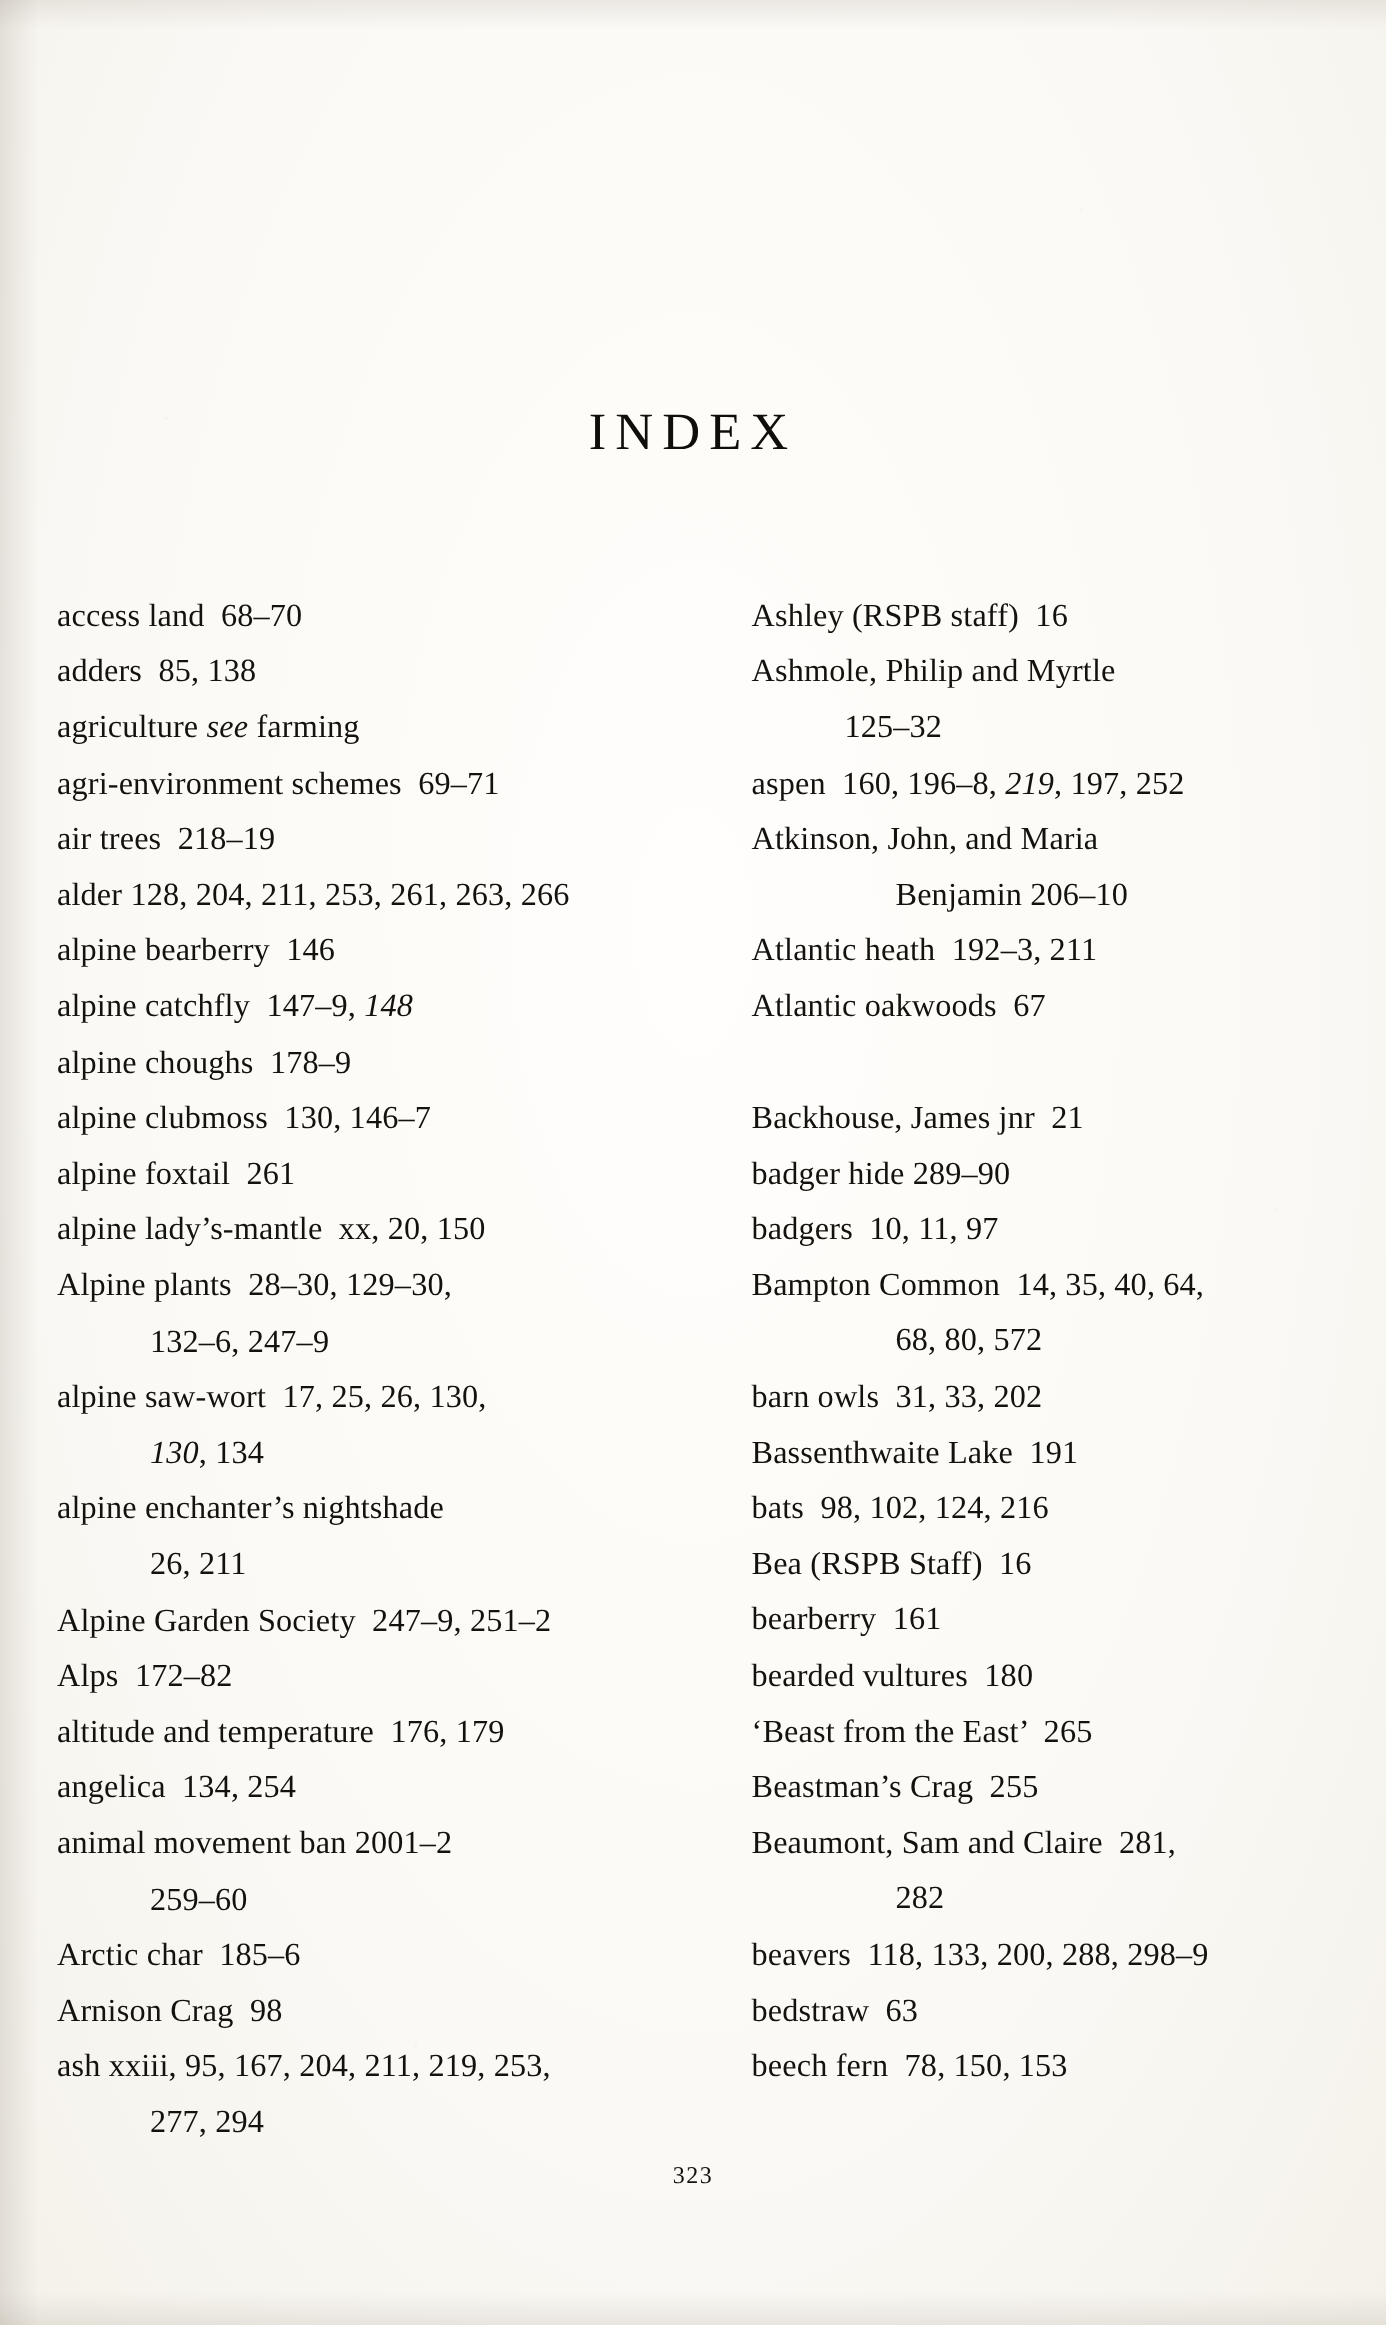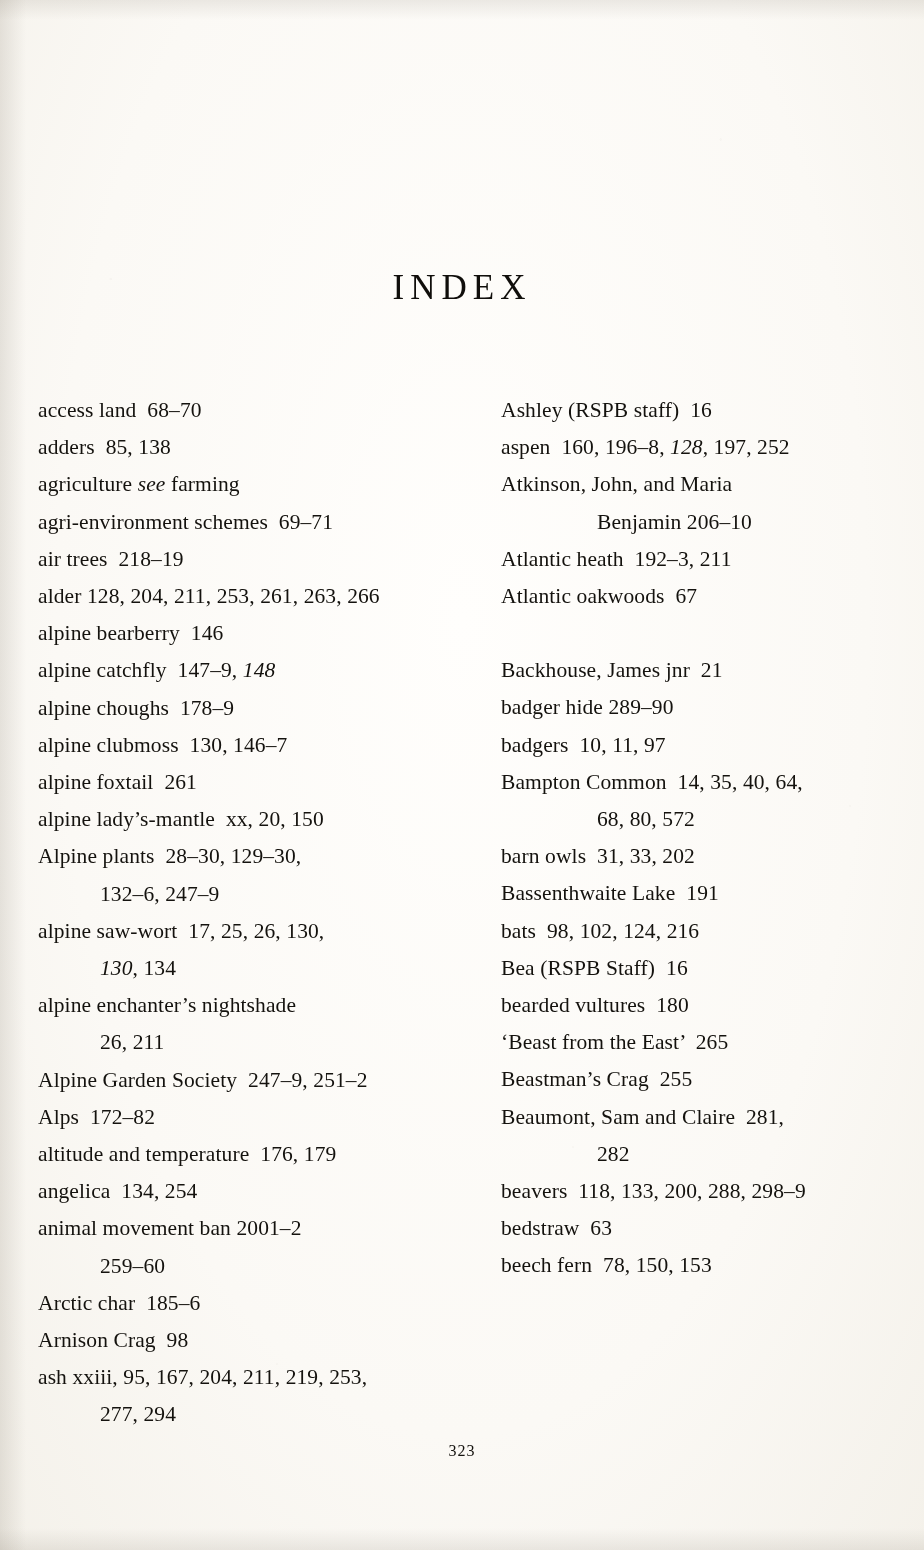--- a/index.html
+++ b/index.html
@@ -143,33 +143,35 @@
         <div class="entry">Alps  172–82</div>
         <div class="entry">altitude and temperature  176, 179</div>
         <div class="entry">angelica  134, 254</div>
         <div class="entry">animal movement ban 2001–2<span class="cont">259–60</span></div>
         <div class="entry">Arctic char  185–6</div>
         <div class="entry">Arnison Crag  98</div>
         <div class="entry">ash xxiii, 95, 167, 204, 211, 219, 253,<span class="cont">277, 294</span></div>
       </div>
     <div class="col" id="col-1">
         <div class="entry">Ashley (RSPB staff)  16</div>
-        <div class="entry">aspen  160, 196–8, <em>128</em>, 197, 252</div>
+        <div class="entry">Ashmole, Philip and Myrtle<span class="cont">125–32</span></div>
+        <div class="entry">aspen  160, 196–8, <em>219</em>, 197, 252</div>
         <div class="entry">Atkinson, John, and Maria<span class="cont" style="padding-left: 96px;">Benjamin 206–10</span></div>
         <div class="entry">Atlantic heath  192–3, 211</div>
         <div class="entry">Atlantic oakwoods  67</div>
         <div class="spacer"></div>
         <div class="entry">Backhouse, James jnr  21</div>
         <div class="entry">badger hide 289–90</div>
         <div class="entry">badgers  10, 11, 97</div>
         <div class="entry">Bampton Common  14, 35, 40, 64,<span class="cont" style="padding-left: 96px;">68, 80, 572</span></div>
         <div class="entry">barn owls  31, 33, 202</div>
         <div class="entry">Bassenthwaite Lake  191</div>
         <div class="entry">bats  98, 102, 124, 216</div>
         <div class="entry">Bea (RSPB Staff)  16</div>
+        <div class="entry">bearberry  161</div>
         <div class="entry">bearded vultures  180</div>
         <div class="entry">‘Beast from the East’  265</div>
         <div class="entry">Beastman’s Crag  255</div>
         <div class="entry">Beaumont, Sam and Claire  281,<span class="cont" style="padding-left: 96px;">282</span></div>
         <div class="entry">beavers  118, 133, 200, 288, 298–9</div>
         <div class="entry">bedstraw  63</div>
         <div class="entry">beech fern  78, 150, 153</div>
       </div>
   </div>
 

